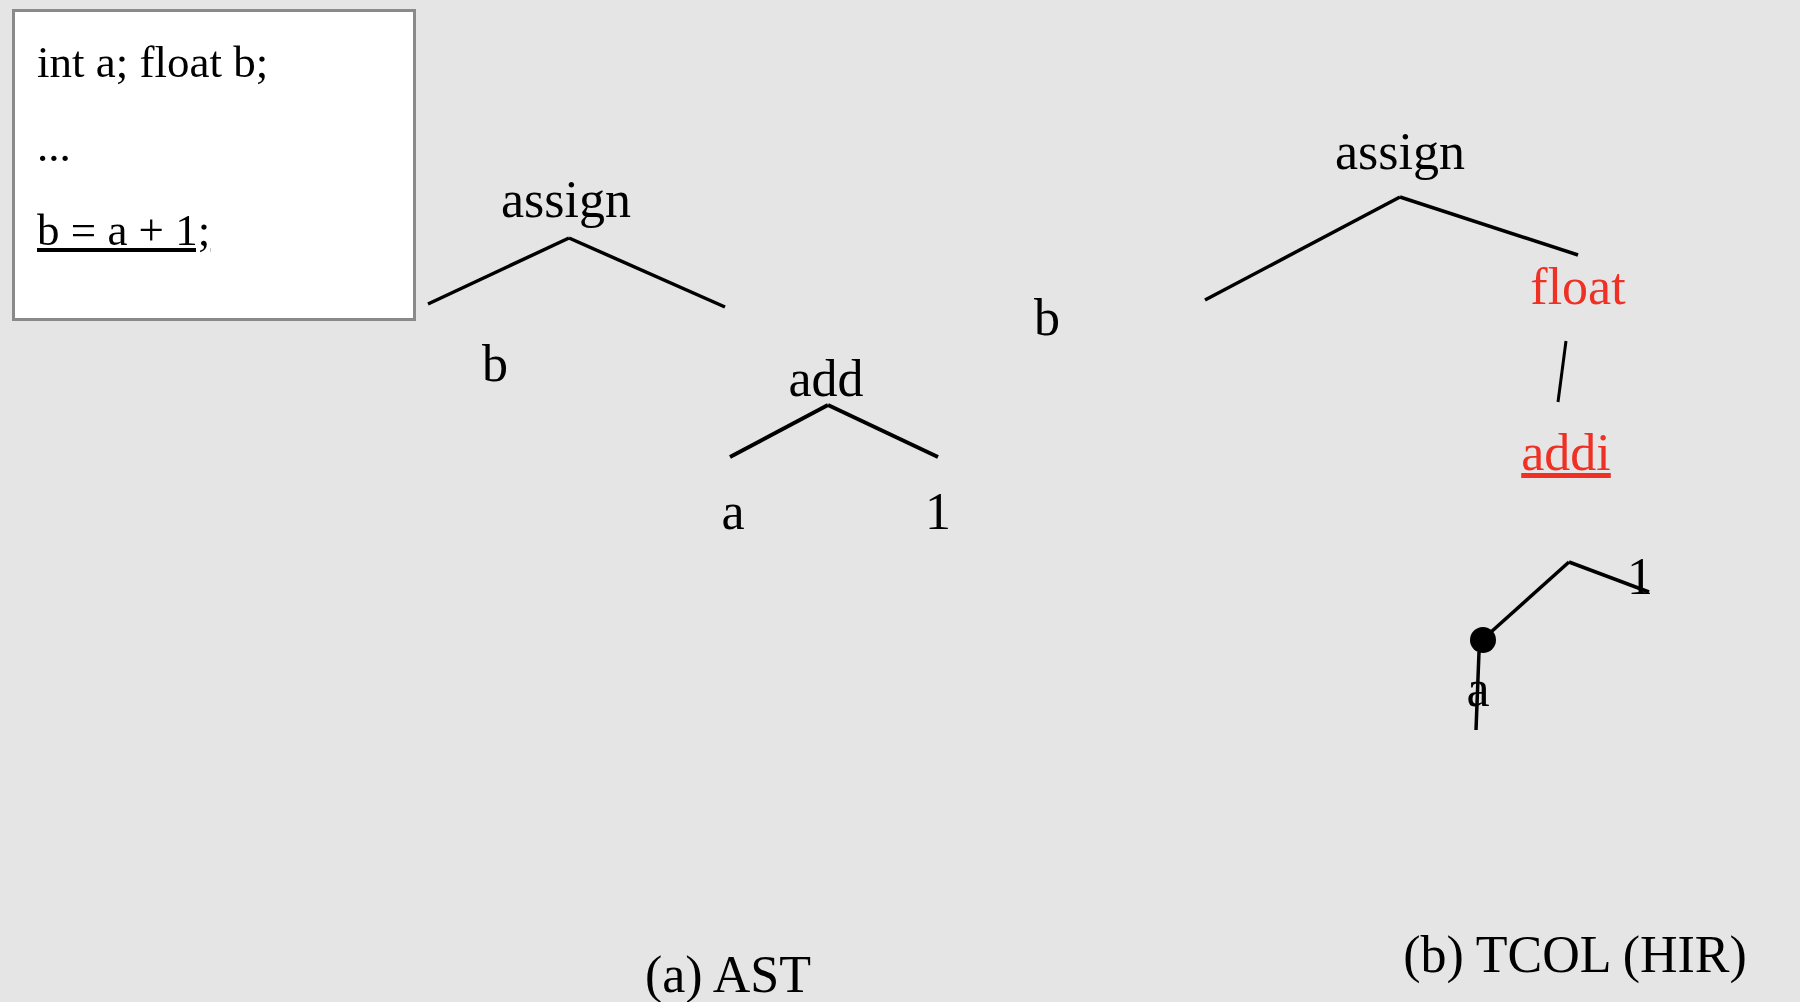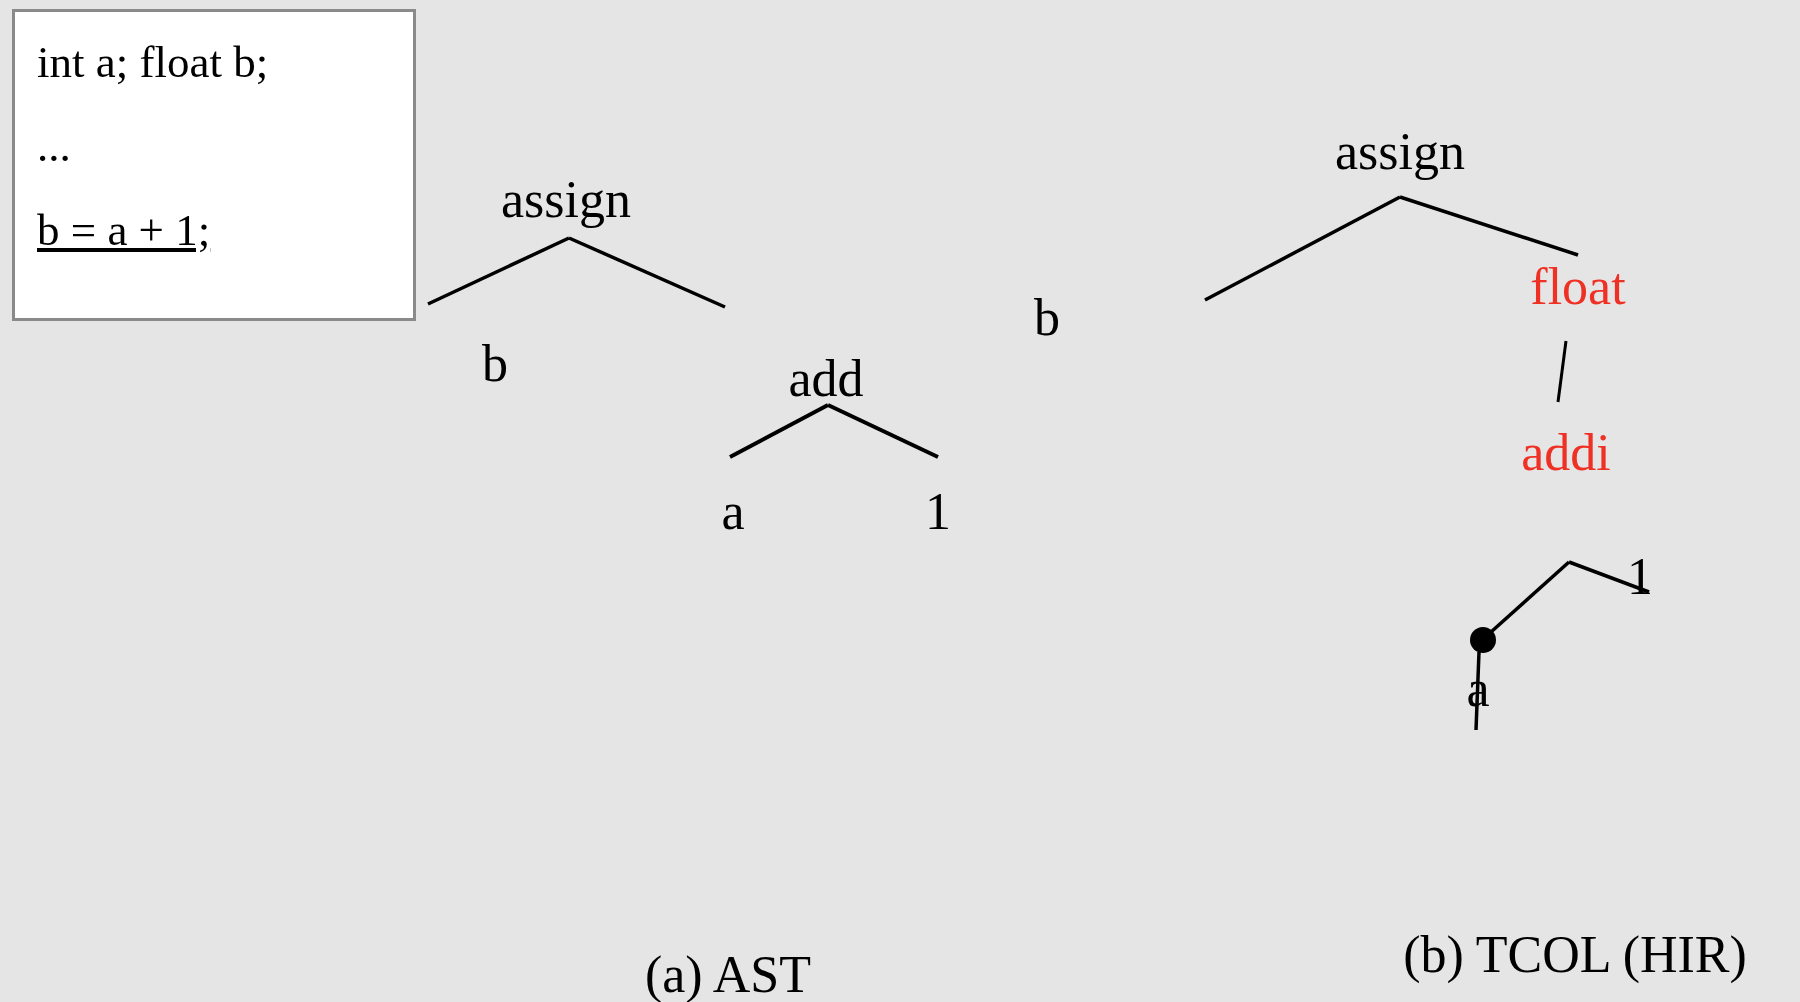--- a/index.html
+++ b/index.html
@@ -100,20 +100,20 @@
 
   <div class="node-label" style="left:566px; top:200px;">assign</div>
   <div class="node-label" style="left:495px; top:364px;">b</div>
   <div class="node-label" style="left:826px; top:364px;margin-top:15px;">add</div>
   <div class="node-label" style="left:733px; top:512px;">a</div>
   <div class="node-label" style="left:938px; top:512px;">1</div>
 
   <div class="node-label" style="left:1400px; top:152px;">assign</div>
   <div class="node-label" style="left:1047px; top:318px;">b</div>
   <div class="node-label red" style="left:1570px; top:287px;margin-left:8px;">float</div>
-  <div class="node-label red" style="left:1566px; top:453px;">addi</div>
+  <div class="node-label red" style="left:1566px; top:453px;text-decoration:underline;">addi</div>
   <div class="node-label" style="left:1640px; top:577px;">1</div>
   <div class="node-label" style="left:1478px; top:689px;">a</div>
 
   <div class="caption" style="left:728px; top:949px;">(a) AST</div>
   <div class="caption" style="left:1563px; top:929px;margin-left:12px;">(b) TCOL (HIR)</div>
 
 </div>
 
 </body></html>

